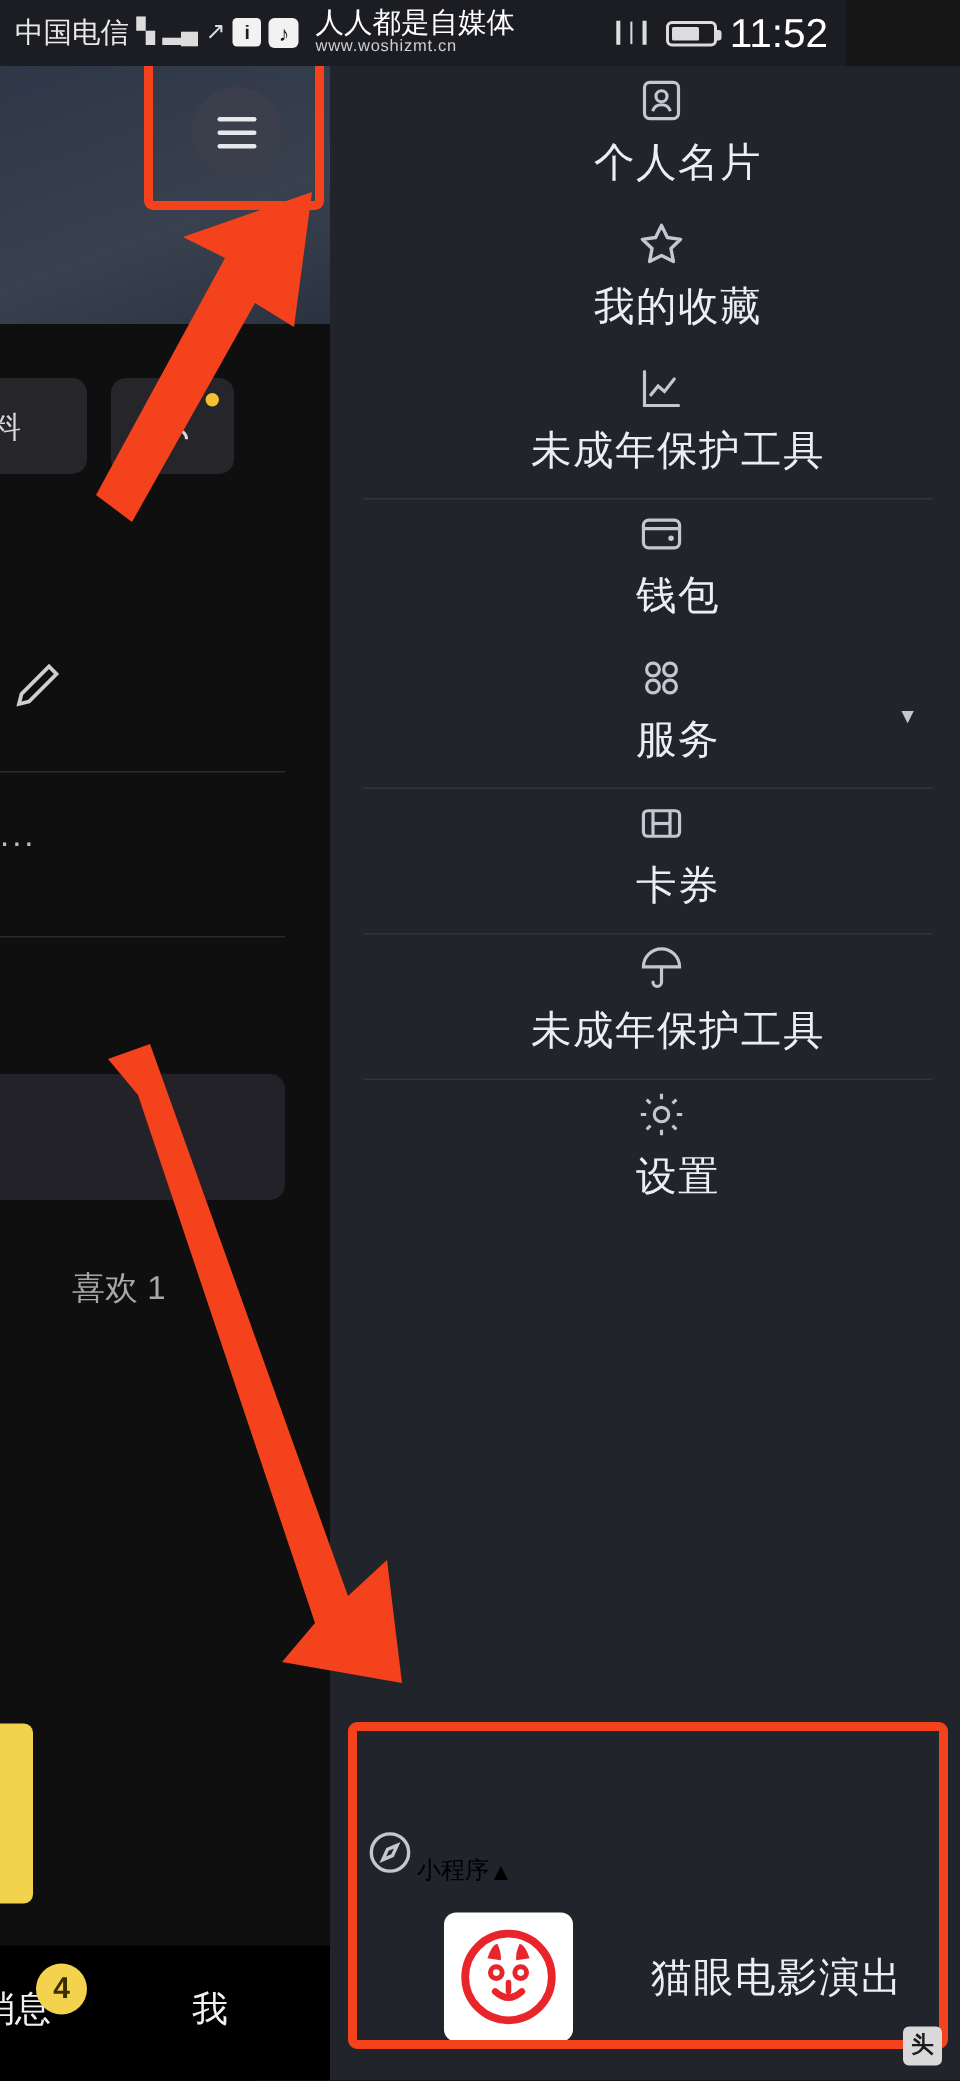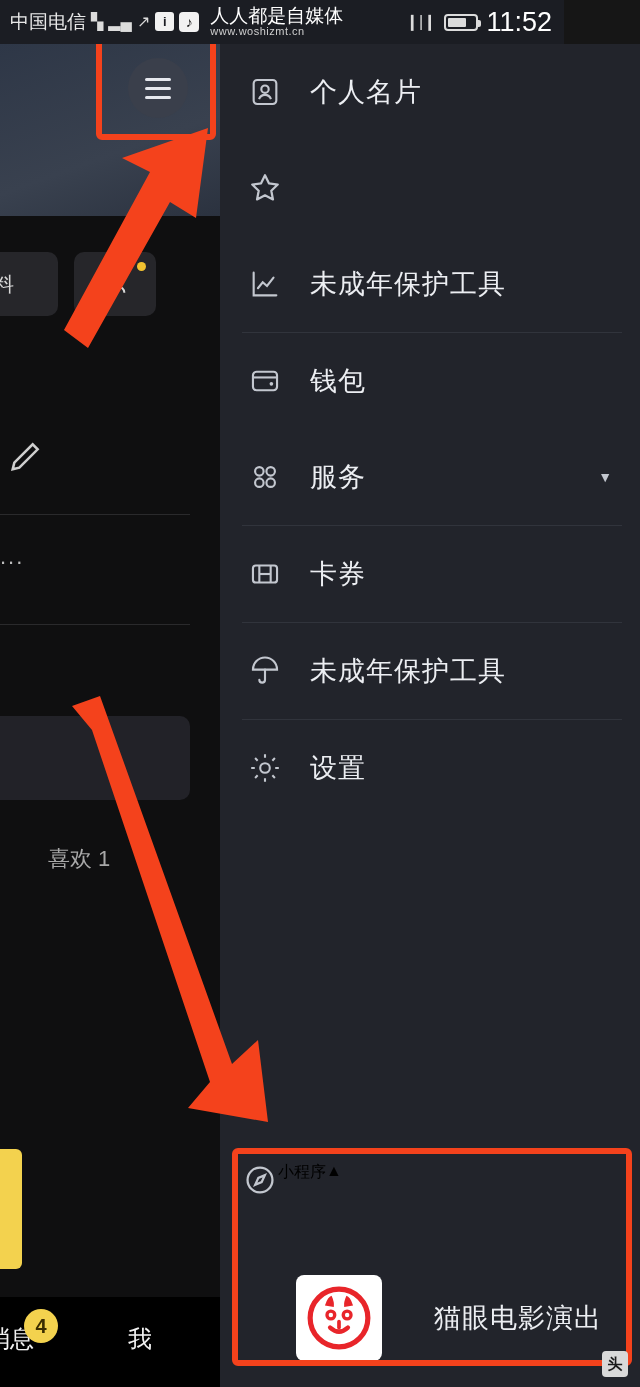--- a/index.html
+++ b/index.html
@@ -238,20 +238,21 @@
     top: 0; left: 0;
     width: 420px;
   }
   .menu-item {
     position: relative;
     display: flex;
     align-items: center;
     height: 96px;
     padding-left: 22px;
     box-sizing: border-box;
+    flex-direction: column;
   }
   .menu-item .mi-ico {
     width: 46px;
     height: 46px;
     flex: 0 0 46px;
     display: flex;
     align-items: center;
     justify-content: center;
     color: #c3c7cf;
   }
@@ -279,21 +280,21 @@
   
   .miniprog {
     position: absolute;
     left: 0;
     top: 1118px;
     width: 420px;
   }
   .mp-row {
     position: relative;
     display: flex;
-    align-items: flex-start;
+    align-items: flex-end;
     height: 96px;
     padding-left: 22px;
     box-sizing: border-box;
   }
   .mp-app {
     display: flex;
     align-items: center;
     height: 120px;
     padding-left: 76px;
     box-sizing: border-box;
@@ -438,20 +439,21 @@
         </span>
         <span class="mi-label">个人名片</span>
       </div>
 
       <div class="menu-item">
         <span class="mi-ico">
           <svg width="36" height="36" viewBox="0 0 24 24" fill="none" stroke="#c3c7cf" stroke-width="1.5" stroke-linejoin="round">
             <path d="M12 3.5l2.6 5.4 5.9.8-4.3 4.1 1.1 5.8L12 16.9 6.7 19.6l1.1-5.8L3.5 9.7l5.9-.8z"></path>
           </svg>
         </span>
+        <span class="mi-label">我的收藏</span>
       </div>
 
       <div class="menu-item">
         <span class="mi-ico">
           <svg width="34" height="34" viewBox="0 0 24 24" fill="none" stroke="#c3c7cf" stroke-width="1.5" stroke-linecap="round">
             <path d="M4 4v16h16"></path>
             <path d="M7 15l3.4-4.2 3 2.6L18 7.5"></path>
           </svg>
         </span>
         <span class="mi-label">未成年保护工具</span>

